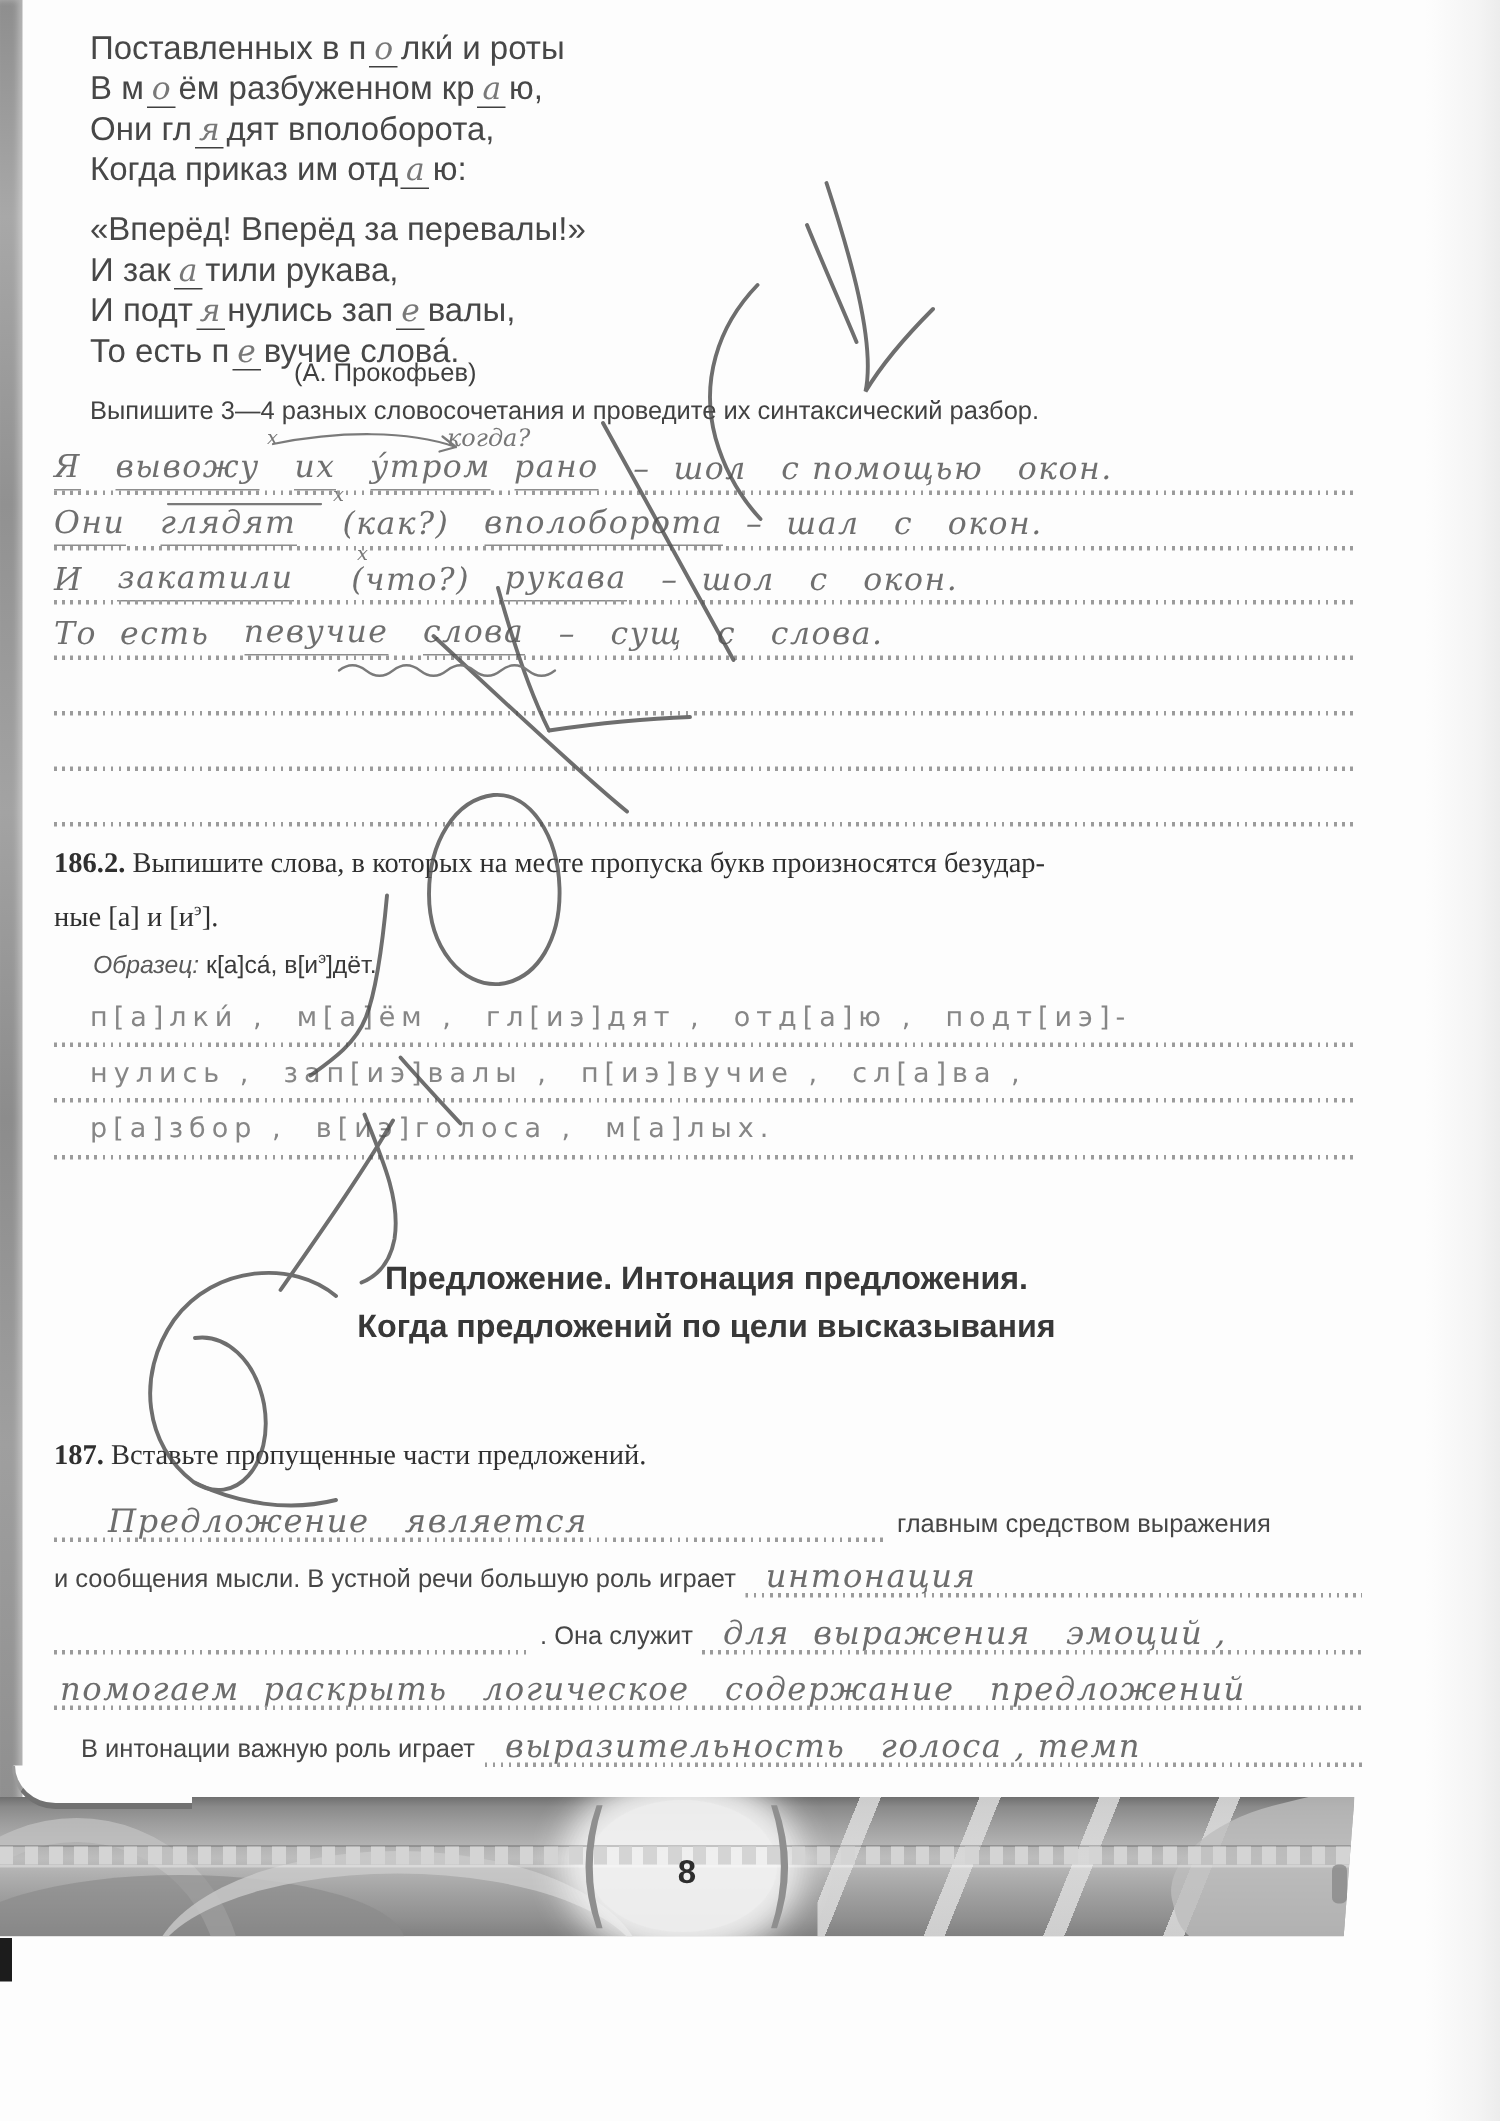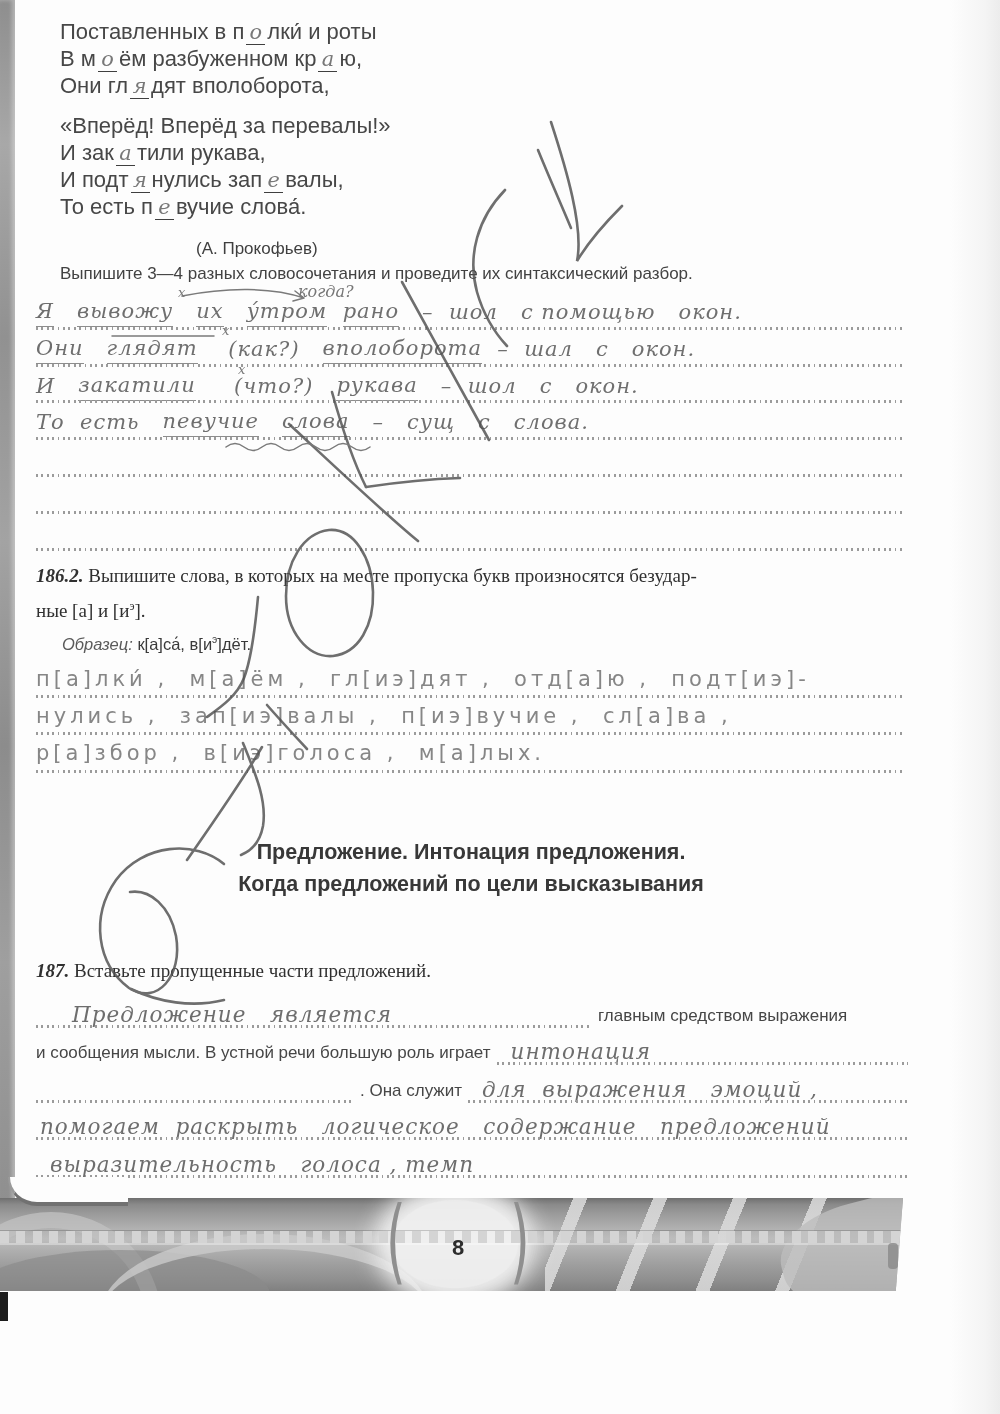--- a/index.html
+++ b/index.html
@@ -13,42 +13,42 @@
     box-shadow:inset -3px 0 4px rgba(255,255,255,.35);}
   .black-notch{position:absolute;left:0;top:1292px;width:8px;height:29px;background:#1c1c1c;}
 
   
   .poem{position:absolute;left:60px;top:18px;font-size:22px;line-height:27px;color:#474747;}
   .stanza2{margin-top:13px;}
   .attr{position:absolute;left:196px;top:239px;font-size:17px;color:#3f3f3f;}
   .task-sans{position:absolute;left:60px;top:264px;width:830px;font-size:17px;color:#424242;}
   .task-serif{font-family:"Liberation Serif",serif;font-size:19px;color:#303030;line-height:31px;}
   .t1862{position:absolute;left:36px;top:560px;width:860px;}
-  .tnum{font-weight:bold;font-style:italic;}
+  .tnum{font-weight:bold;}
   .sample{position:absolute;left:62px;top:634px;font-size:16.5px;color:#3a3a3a;}
   .seg-i{font-style:italic;color:#5a5a5a;}
   .seg-sup{vertical-align:super;font-size:.62em;}
   .seg-bl{display:inline-block;min-width:17px;text-align:center;border-bottom:1.6px solid #3f3f3f;
           font-family:"DejaVu Serif",serif;font-style:italic;color:#787878;font-size:.95em;
           line-height:1.05;padding:0 1px;margin:0 2px;}
   .heading{position:absolute;left:36px;top:836px;width:870px;text-align:center;
            font-weight:bold;font-size:21.5px;line-height:32px;color:#383838;}
   .t187{position:absolute;left:36px;top:955px;width:860px;}
 
   
   .rows{position:absolute;}
   .wrow{position:relative;height:36.8px;white-space:pre;}
   .crow{position:relative;height:37.2px;white-space:pre;}
   .wrow::after,.crow::after,.dotseg::after{content:"";position:absolute;left:0;right:0;bottom:3px;height:3px;
     background-image:repeating-linear-gradient(90deg,#9b9b9b 0 1.8px,rgba(0,0,0,0) 1.8px 5.4px);}
   .wrow .seg,.crow .seg{display:inline-block;vertical-align:bottom;line-height:30px;margin-bottom:3px;}
   .seg-hw,.seg-hwu{font-family:"DejaVu Serif",serif;font-style:italic;font-size:21px;
                    color:#6f6f6f;letter-spacing:1px;}
   .seg-hwu{border-bottom:1.4px solid #8d8d8d;}
-  .seg-hwc{font-family:"DejaVu Sans",sans-serif;font-size:21px;color:#868686;letter-spacing:4px;}
+  .seg-hwc{font-family:"DejaVu Sans",sans-serif;font-size:18px;color:#868686;letter-spacing:4px;margin-left:24px;}
   .ann{position:absolute;font-family:"DejaVu Serif",serif;font-style:italic;color:#777;}
   .kogda{left:262px;top:-14px;font-size:16px;}
   .xm{font-size:13px;}
   .x1{left:142px;top:-11px;}
   .x2{left:186px;top:27px;}
   .x3{left:202px;top:66px;}
 
   
   .frows{position:absolute;left:36px;top:993px;width:872px;}
   .frow{display:flex;align-items:flex-end;height:37.6px;white-space:pre;}
@@ -100,20 +100,21 @@
 </head>
 <body>
 
 <div class="page">
   <div class="left-strip"></div>
 
   <div class="poem">
     <div><span class="seg seg-p">Поставленных в п</span><span class="seg seg-bl">о</span><span class="seg seg-p">лки́ и роты</span></div>
     <div><span class="seg seg-p">В м</span><span class="seg seg-bl">о</span><span class="seg seg-p">ём разбуженном кр</span><span class="seg seg-bl">а</span><span class="seg seg-p">ю,</span></div>
     <div><span class="seg seg-p">Они гл</span><span class="seg seg-bl">я</span><span class="seg seg-p">дят вполоборота,</span></div>
+    <div><span class="seg seg-p">Когда приказ им отд</span><span class="seg seg-bl">а</span><span class="seg seg-p">ю:</span></div>
     <div class="stanza2">
       <div><span class="seg seg-p">«Вперёд! Вперёд за перевалы!»</span></div>
       <div><span class="seg seg-p">И зак</span><span class="seg seg-bl">а</span><span class="seg seg-p">тили рукава,</span></div>
       <div><span class="seg seg-p">И подт</span><span class="seg seg-bl">я</span><span class="seg seg-p">нулись зап</span><span class="seg seg-bl">е</span><span class="seg seg-p">валы,</span></div>
       <div><span class="seg seg-p">То есть п</span><span class="seg seg-bl">е</span><span class="seg seg-p">вучие слова́.</span></div>
     </div>
   </div>
   <div class="attr">(А. Прокофьев)</div>
 
   <div class="task-sans">Выпишите 3—4 разных словосочетания и проведите их синтаксический разбор.</div>
@@ -160,21 +161,21 @@
     <div class="frow">
       <span class="fp" style="padding-left:0;">и сообщения мысли. В устной речи большую роль играет</span><span class="dotseg grow"><span class="seg-hw2 hw-right">интонация</span></span>
     </div>
     <div class="frow">
       <span class="dotseg w320"></span><span class="fp">. Она служит</span><span class="dotseg grow"><span class="seg-hw2 hw-right">для  выражения   эмоций ,</span></span>
     </div>
     <div class="frow">
       <span class="dotseg grow"><span class="seg-hw2" style="left:4px;">помогаем  раскрыть   логическое   содержание   предложений</span></span>
     </div>
     <div class="frow">
-      <span class="dotseg grow"><span class="seg-hw2 hw-right">выразительность   голоса , темп</span></span>
+      <span class="fp pl18">В интонации важную роль играет</span><span class="dotseg grow"><span class="seg-hw2 hw-right">выразительность   голоса , темп</span></span>
     </div>
   </div>
 
   <svg class="scribble" width="1000" height="1414" viewBox="0 0 1000 1414">
     <g fill="none" stroke="#4f4f4f" stroke-width="2.6" stroke-linecap="round" opacity="0.82">
       <path d="M551,122 C566,168 584,228 577,261 C589,241 606,222 622,206"></path>
       <path d="M538,150 C549,177 561,204 571,228"></path>
       <path d="M505,190 C478,218 467,255 477,292 C483,313 493,331 507,346"></path>
       <path d="M402,282 C431,334 467,401 489,440"></path>
       <path d="M332,392 C342,428 353,461 366,487"></path>

